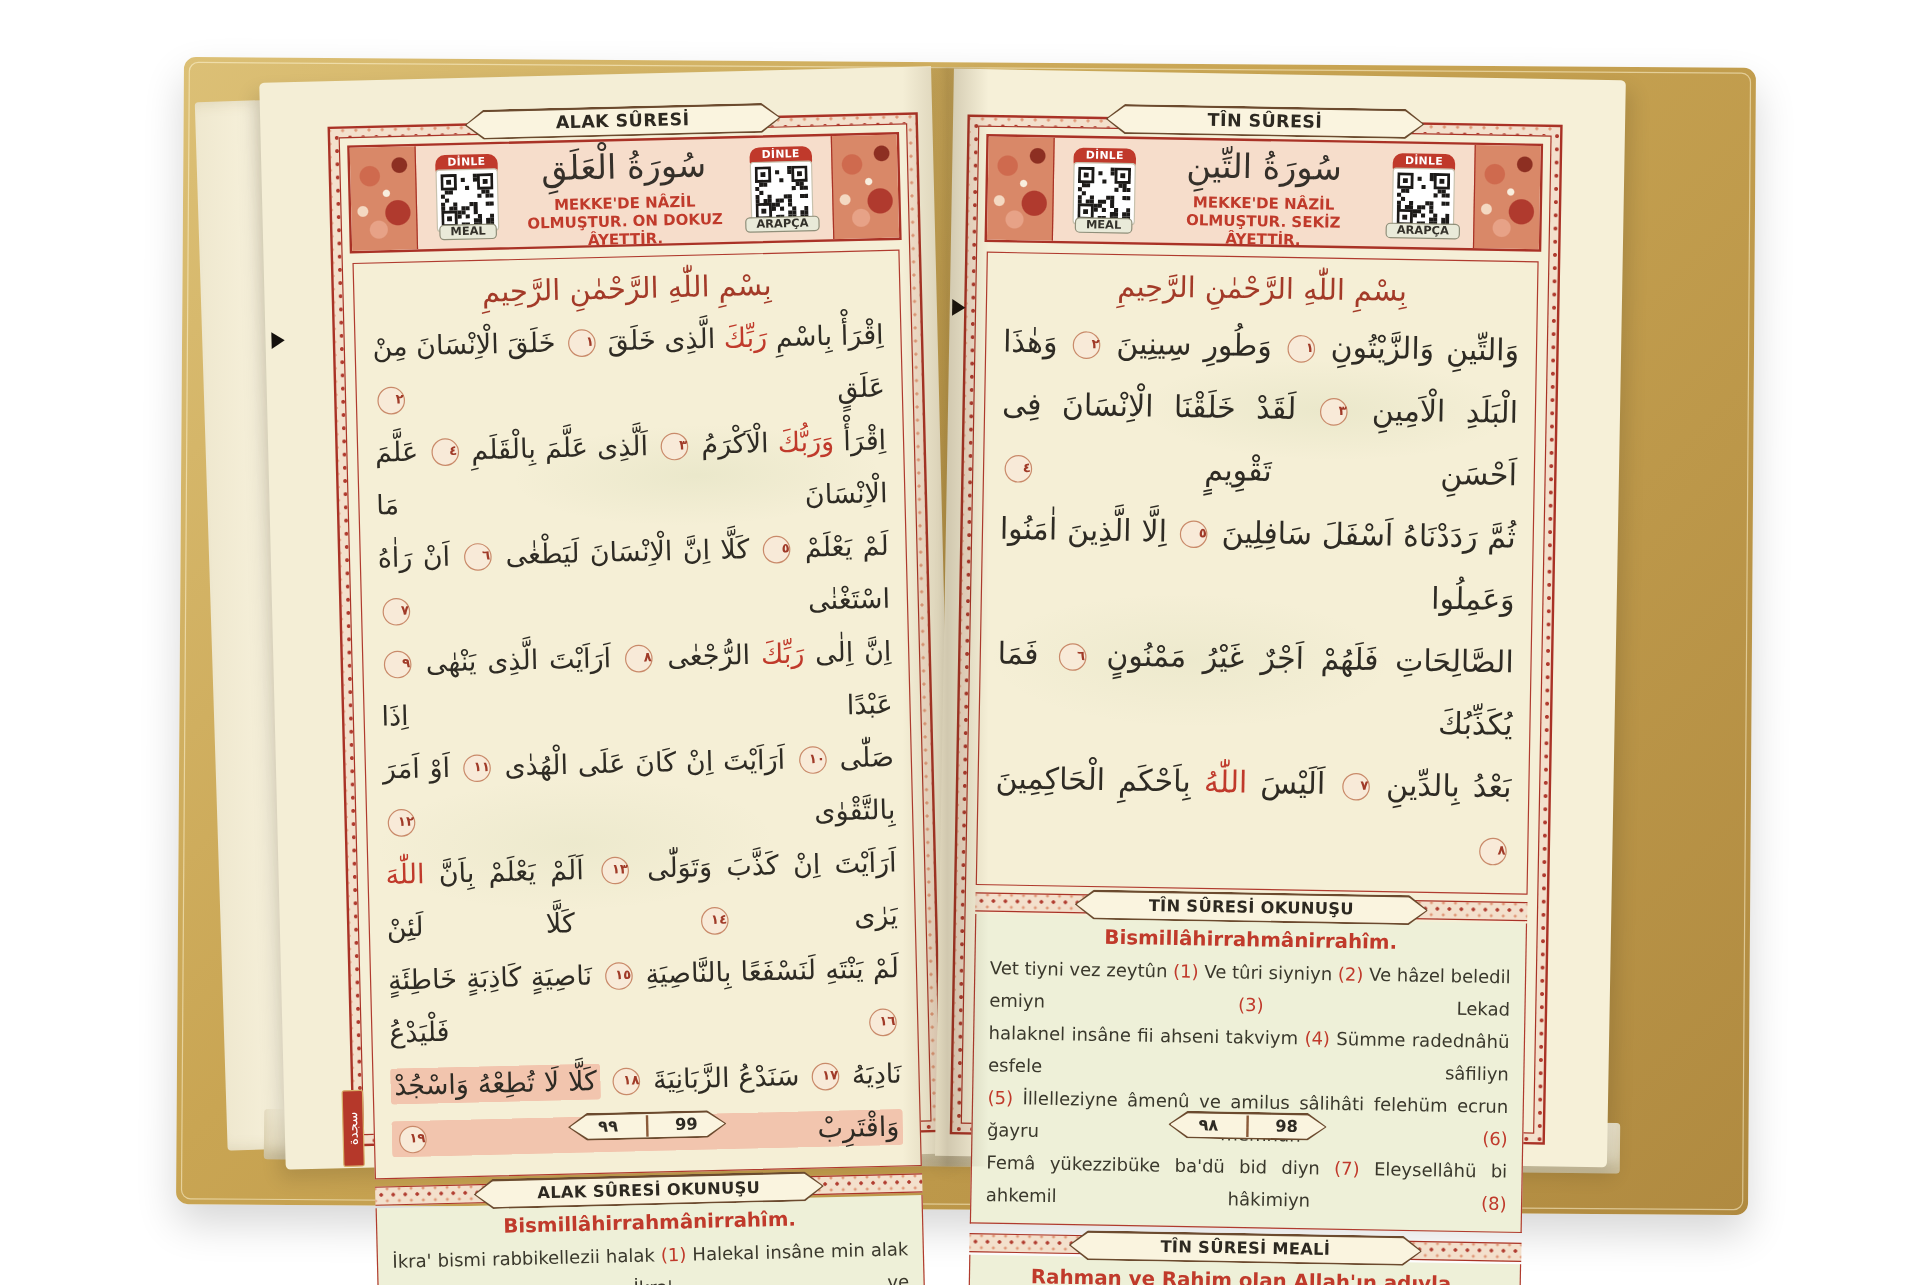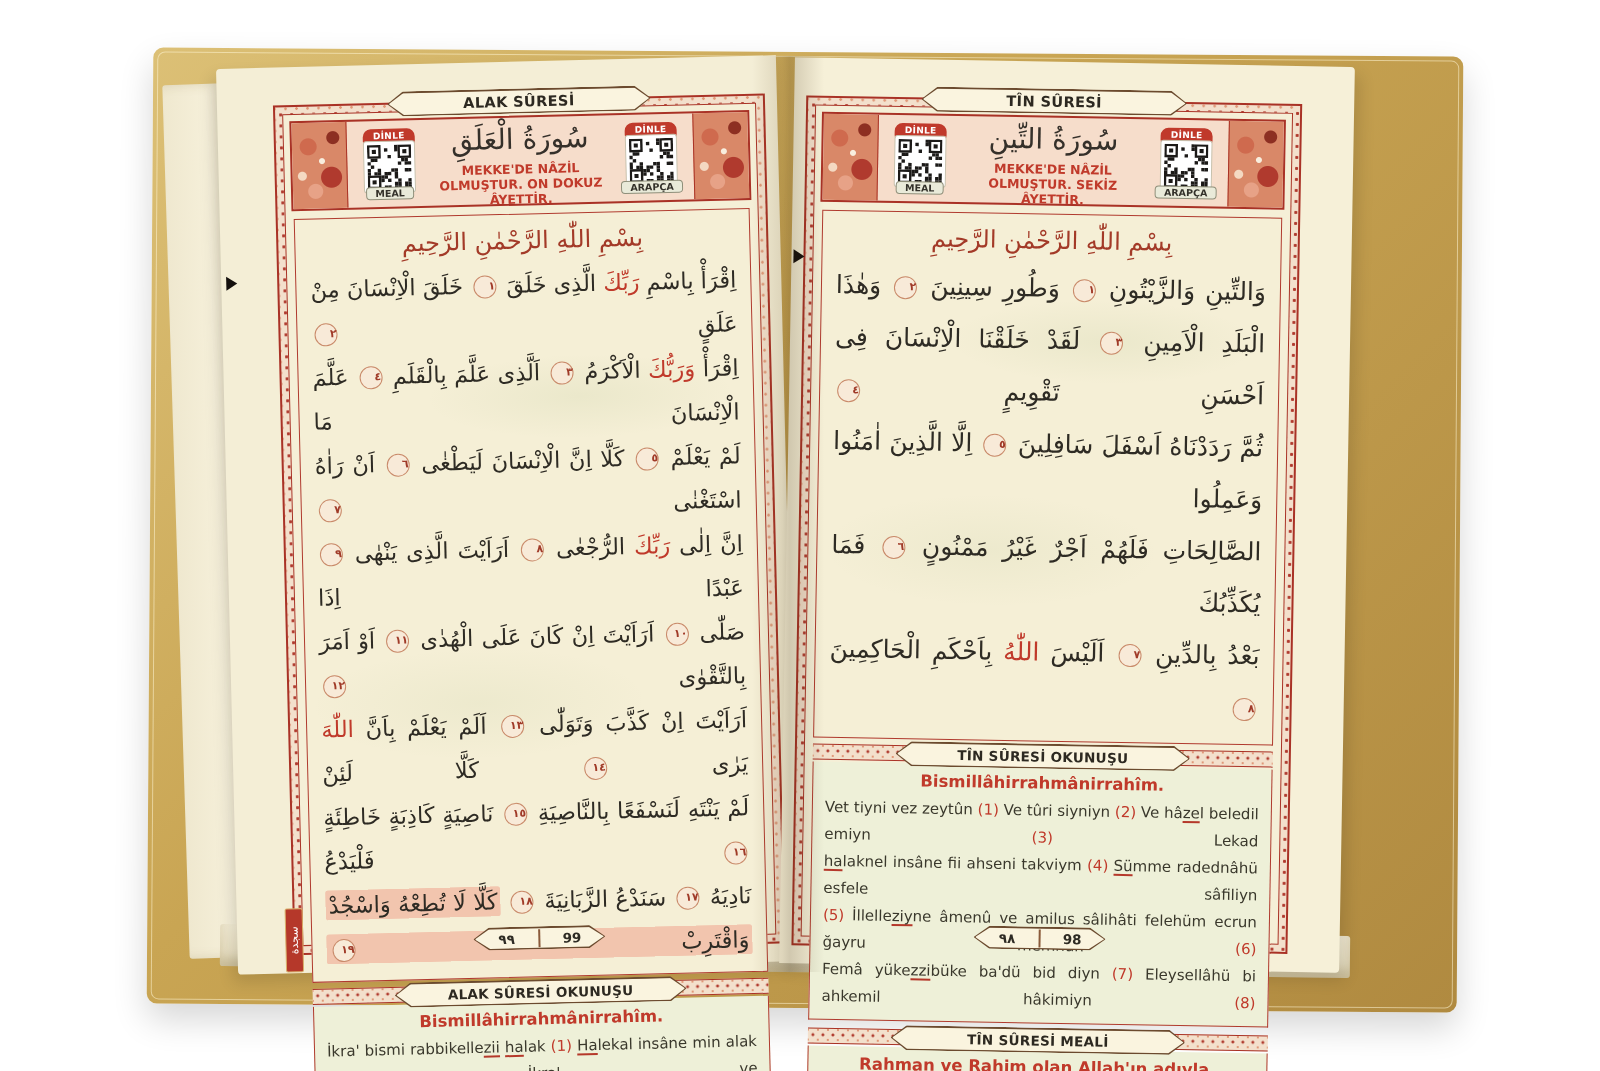--- a/index.html
+++ b/index.html
@@ -75,21 +75,21 @@
   .sec-div{position:relative;height:20px;margin:2px 8px 0;z-index:3;}
   .sec-div .orn{position:absolute;left:0;right:0;top:2px;bottom:2px;border-top:1.5px solid #a93226;border-bottom:1.5px solid #a93226;
     background-color:#f3e0cc;background-image:radial-gradient(circle,#b03a2e 1.2px,transparent 1.8px),radial-gradient(circle,#e09878 1px,transparent 1.5px);
     background-size:10px 10px,10px 10px;background-position:0 1px,5px 6px;}
   .sec-cart{position:absolute;left:50%;top:-2px;transform:translateX(-50%);width:64%;}
   .sec-cart .cart-in{font-size:13.5px;letter-spacing:0.3px;}
   .section-box{margin:0 8px 6px;border:1.5px solid #b03a2e;border-top:none;background:#eef0d8;padding:6px 12px 9px;position:relative;}
   .besmele{text-align:center;color:#c03a2b;font-weight:bold;font-size:16.5px;padding:2px 0 5px;}
   .tr-line{font-size:15px;line-height:27px;color:#3a382c;text-align:justify;text-align-last:justify;}
   .rnum{color:#c03a2b;}
-  .ul{text-decoration:underline;text-decoration-color:#b5382a;text-underline-offset:3px;text-decoration-thickness:1.5px;}
+  .ul{text-decoration-color:#b5382a;text-underline-offset:3px;text-decoration-thickness:1.5px;}
 
   
   .tab-v{position:absolute;background:#b5382a;border:1.5px solid #d9b06a;color:#fff;border-radius:2px;
     writing-mode:vertical-rl;transform:rotate(180deg);display:flex;align-items:center;justify-content:center;z-index:5;}
   .tab-sajda-ar{left:-27px;bottom:10px;width:16px;height:62px;font-size:11px;}
   .edge-tri{position:absolute;width:0;height:0;border-top:7px solid transparent;border-bottom:7px solid transparent;border-left:11px solid #14100d;z-index:6;}
   .page.left .edge-tri{left:5px;top:208px;}
   .page.right .edge-tri{left:2px;top:192px;}
 
   

